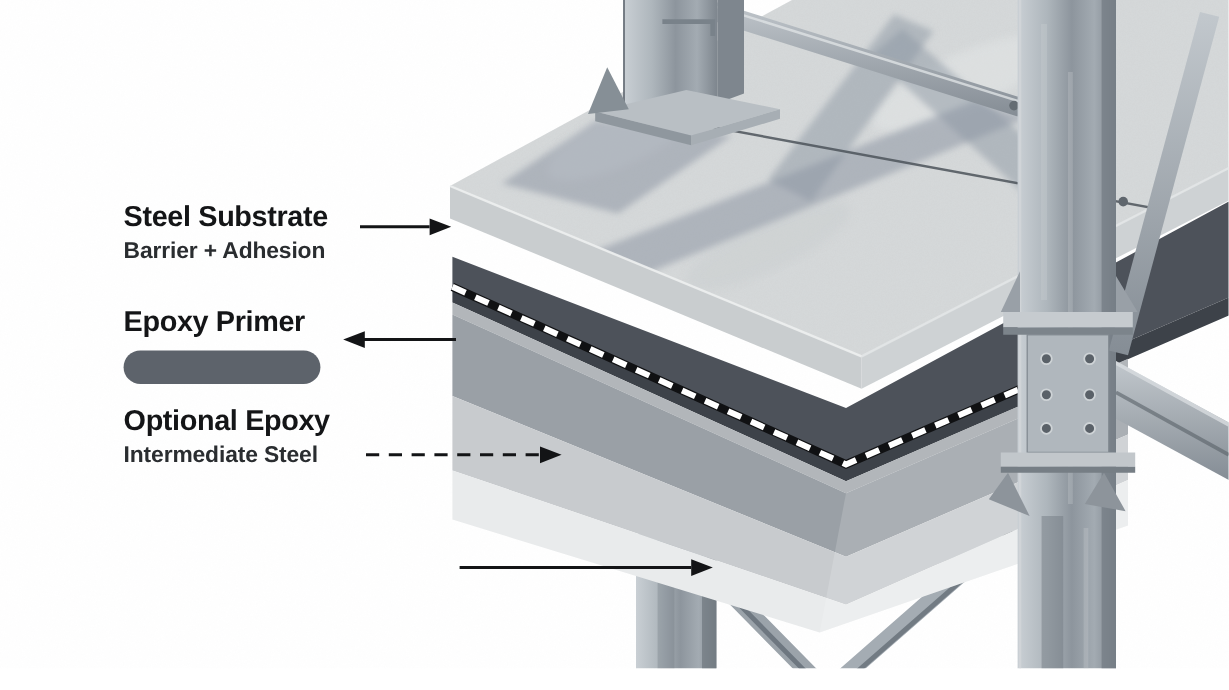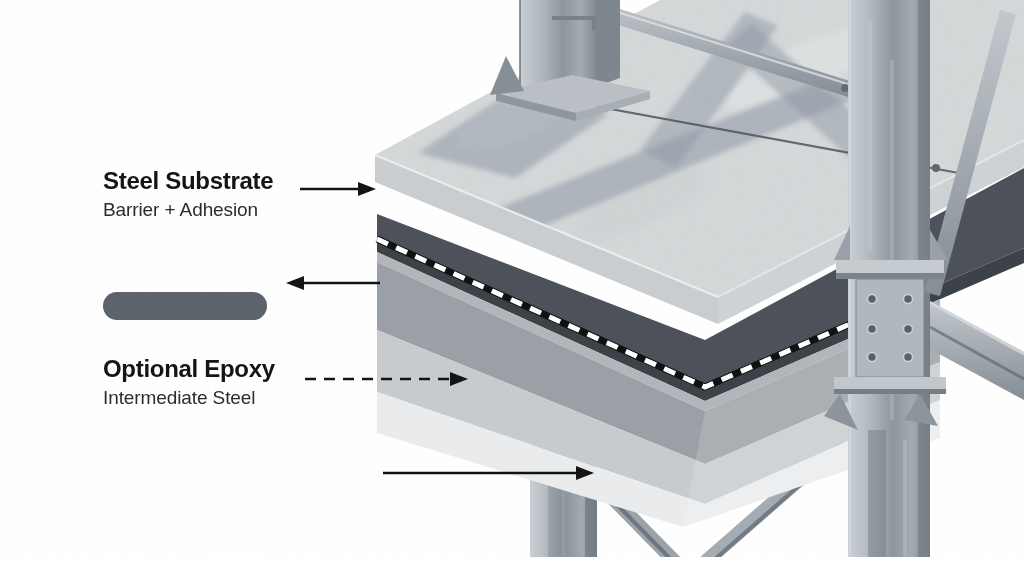--- a/index.html
+++ b/index.html
@@ -1,21 +1,21 @@
 <!DOCTYPE html>
 <html><head>
 <meta charset="utf-8">
 <style>
   html,body{margin:0;padding:0;background:#fff;}
   #stage{position:relative;width:1024px;height:557px;overflow:hidden;background:#fff;
          font-family:"Liberation Sans", sans-serif;}
   #scene{position:absolute;left:0;top:0;}
   .lbl{position:absolute;left:103px;}
   .lbl .t{font-size:24px;font-weight:700;color:#141517;letter-spacing:-0.3px;line-height:1.05;}
-  .lbl .s{font-size:19px;font-weight:400;color:#2a2d30;margin-top:6px;letter-spacing:-0.1px;}
+  .lbl .s{font-size:19px;font-weight:700;color:#2a2d30;margin-top:6px;letter-spacing:-0.1px;}
   #swatch{position:absolute;left:103px;top:292px;width:164px;height:28px;border-radius:14px;background:#5d636b;}
 </style>
 </head>
 <body>
 
 <div id="stage">
 
   <svg id="scene" width="1024" height="575" viewBox="0 0 1024 575">
     <defs>
       <linearGradient id="gSteelV" x1="0" y1="0" x2="1" y2="0">
@@ -166,21 +166,24 @@
         <polygon points="576,466 594,473 576,480" stroke="none"></polygon>
       </g>
     </g>
   </svg>
 
   <div class="lbl" style="top:168px">
     <div class="t">Steel Substrate</div>
     <div class="s">Barrier + Adhesion</div>
   </div>
 
+  <div class="lbl" style="top:256px">
+    <div class="t">Epoxy Primer</div>
+  </div>
   <div id="swatch" style="background: rgb(93, 99, 107);"></div>
 
-  <div class="lbl" style="top:356px">
+  <div class="lbl" style="top:338px">
     <div class="t">Optional Epoxy</div>
     <div class="s">Intermediate Steel</div>
   </div>
 
 
 </div>
 
 </body></html>

